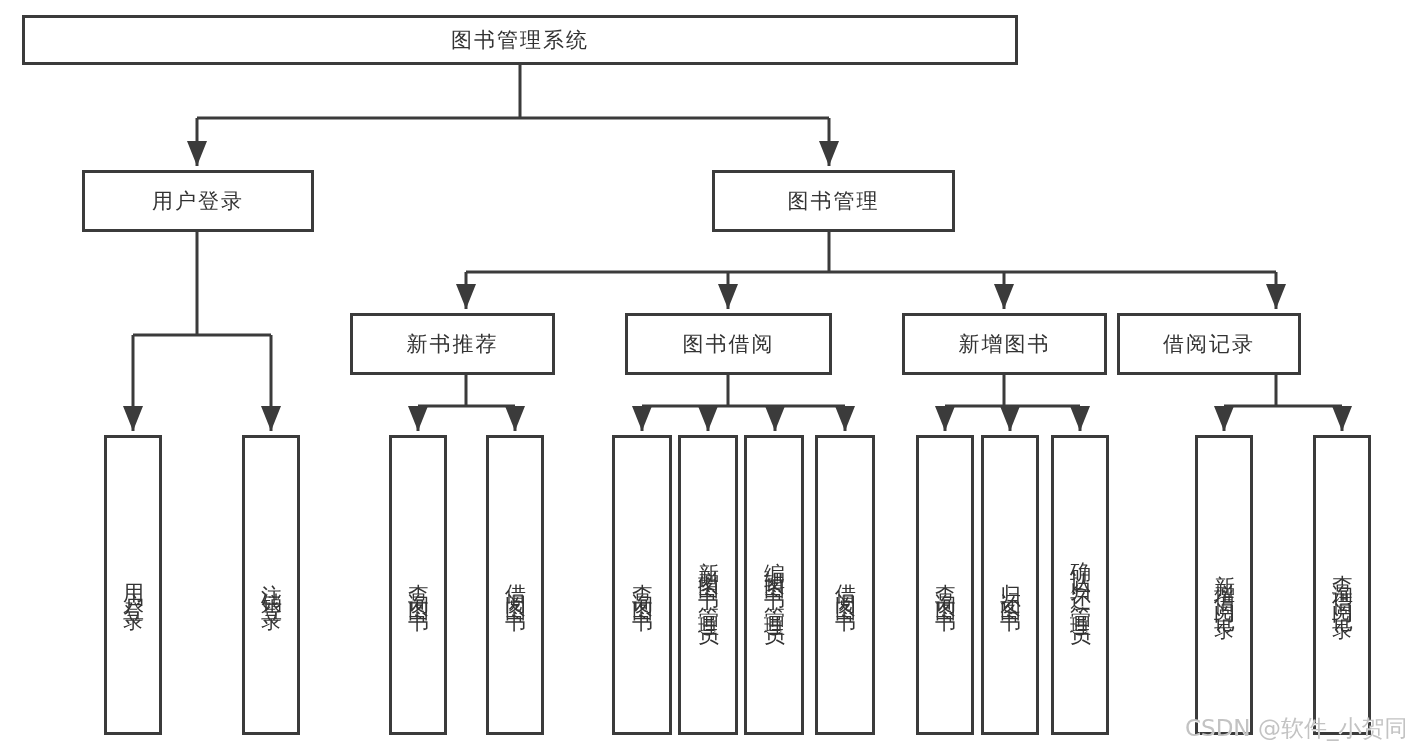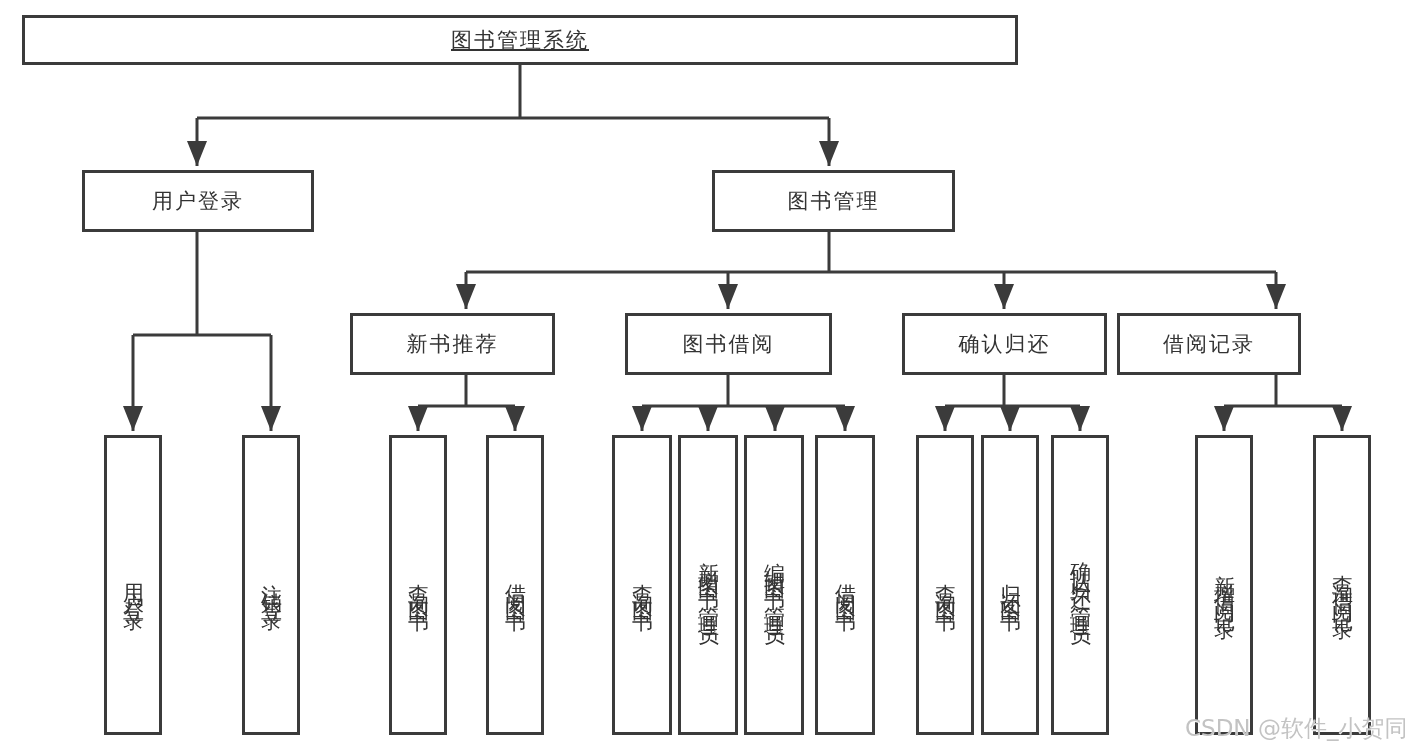--- a/index.html
+++ b/index.html
@@ -10,21 +10,21 @@
     color: #333333;
   }
   #connectors { position: absolute; left: 0; top: 0; z-index: 0; }
   .node {
     position: absolute; box-sizing: border-box;
     border: 3px solid #3b3b3b; background: #ffffff;
     display: flex; align-items: center; justify-content: center;
     z-index: 1;
   }
   .h-label { font-size: 21px; letter-spacing: 2px; white-space: nowrap; }
-  .root-box  { left: 22px;  top: 15px;  width: 996px; height: 50px; text-decoration: underline; }
+  .root-box  { left: 22px;  top: 15px;  width: 996px; height: 50px; }
   .lv2-a     { left: 82px;  top: 170px; width: 232px; height: 62px; }
   .lv2-b     { left: 712px; top: 170px; width: 243px; height: 62px; }
   .lv3       { top: 313px; height: 62px; }
   .lv3-a { left: 350px;  width: 205px; }
   .lv3-b { left: 625px;  width: 207px; }
   .lv3-c { left: 902px;  width: 205px; }
   .lv3-d { left: 1117px; width: 184px; }
   .leaf { top: 435px; height: 300px; }
   .vtext {
     writing-mode: vertical-rl; text-orientation: mixed;
@@ -105,21 +105,21 @@
   <span class="h-label">图书管理</span>
 </div>
 
 <div class="node lv3 lv3-a">
   <span class="h-label">新书推荐</span>
 </div>
 <div class="node lv3 lv3-b">
   <span class="h-label">图书借阅</span>
 </div>
 <div class="node lv3 lv3-c">
-  <span class="h-label">确认归还</span>
+  <span class="h-label">新增图书</span>
 </div>
 <div class="node lv3 lv3-d">
   <span class="h-label">借阅记录</span>
 </div>
 
 <div class="node leaf leaf-1">
   <span class="vtext">用户登录</span>
 </div>
 <div class="node leaf leaf-2">
   <span class="vtext">注销登录</span>

